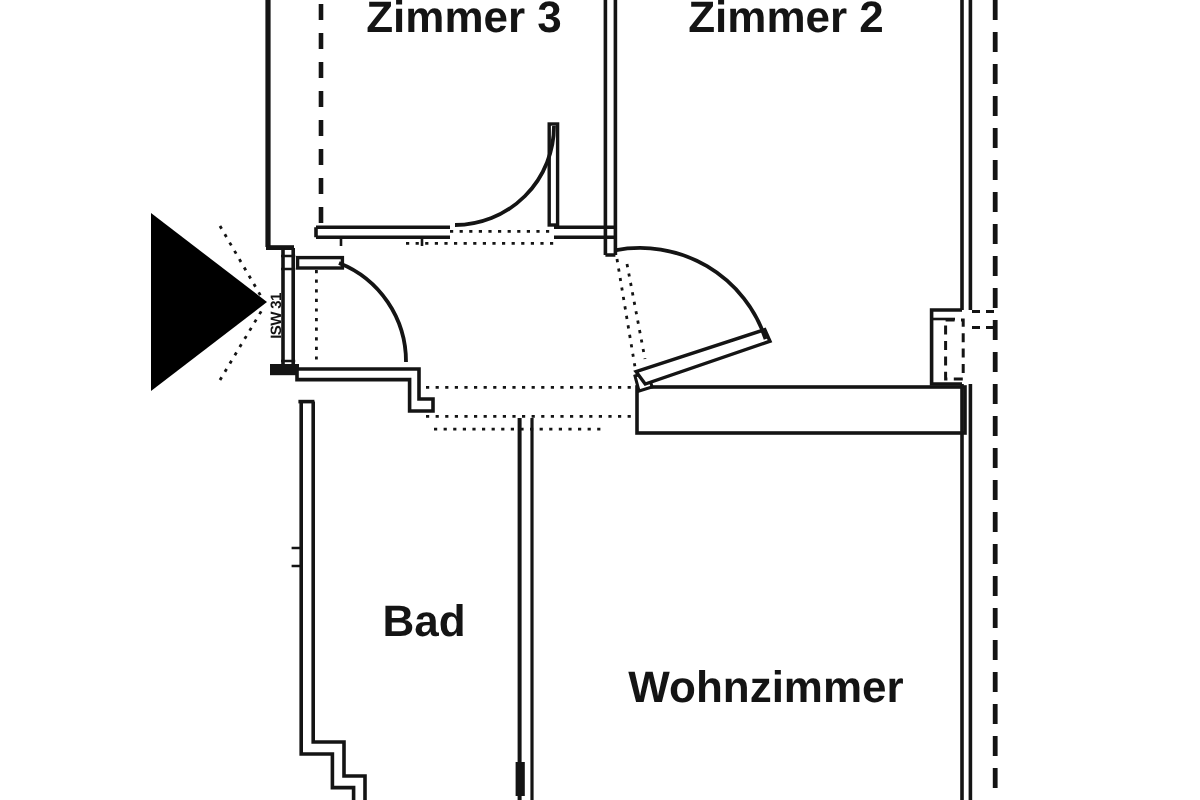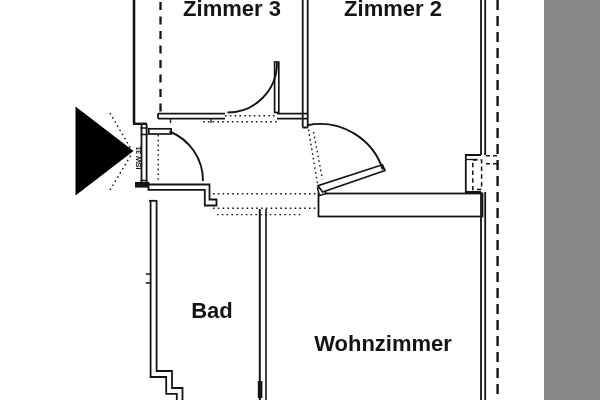--- a/index.html
+++ b/index.html
@@ -1,17 +1,17 @@
 <!DOCTYPE html>
 <html style="--c-line: #141414; --c-background: #ffffff; --c-arrow: #000000;"><head>
 <meta charset="utf-8">
 <style>
   html,body{margin:0;padding:0;background:#888;}
   .stage{
-    position:relative;width:544px;height:400px;overflow:hidden;
+    position:relative;width:600px;height:400px;overflow:hidden;
     background:var(--c-background,#fff);
     font-family:"Liberation Sans",sans-serif;
   }
   svg{position:absolute;left:0;top:0;}
   .w{stroke:var(--c-line,#141414);fill:none;stroke-linecap:butt;stroke-linejoin:miter;}
   .wh{stroke:var(--c-line,#141414);fill:#ffffff;}
   .wf{fill:var(--c-line,#141414);stroke:none;}
   .dash{stroke:var(--c-line,#141414);fill:none;}
   .dot{stroke:var(--c-line,#2a2a2a);fill:none;stroke-width:1.4;stroke-dasharray:1.6 3.2;}
   .lbl{

